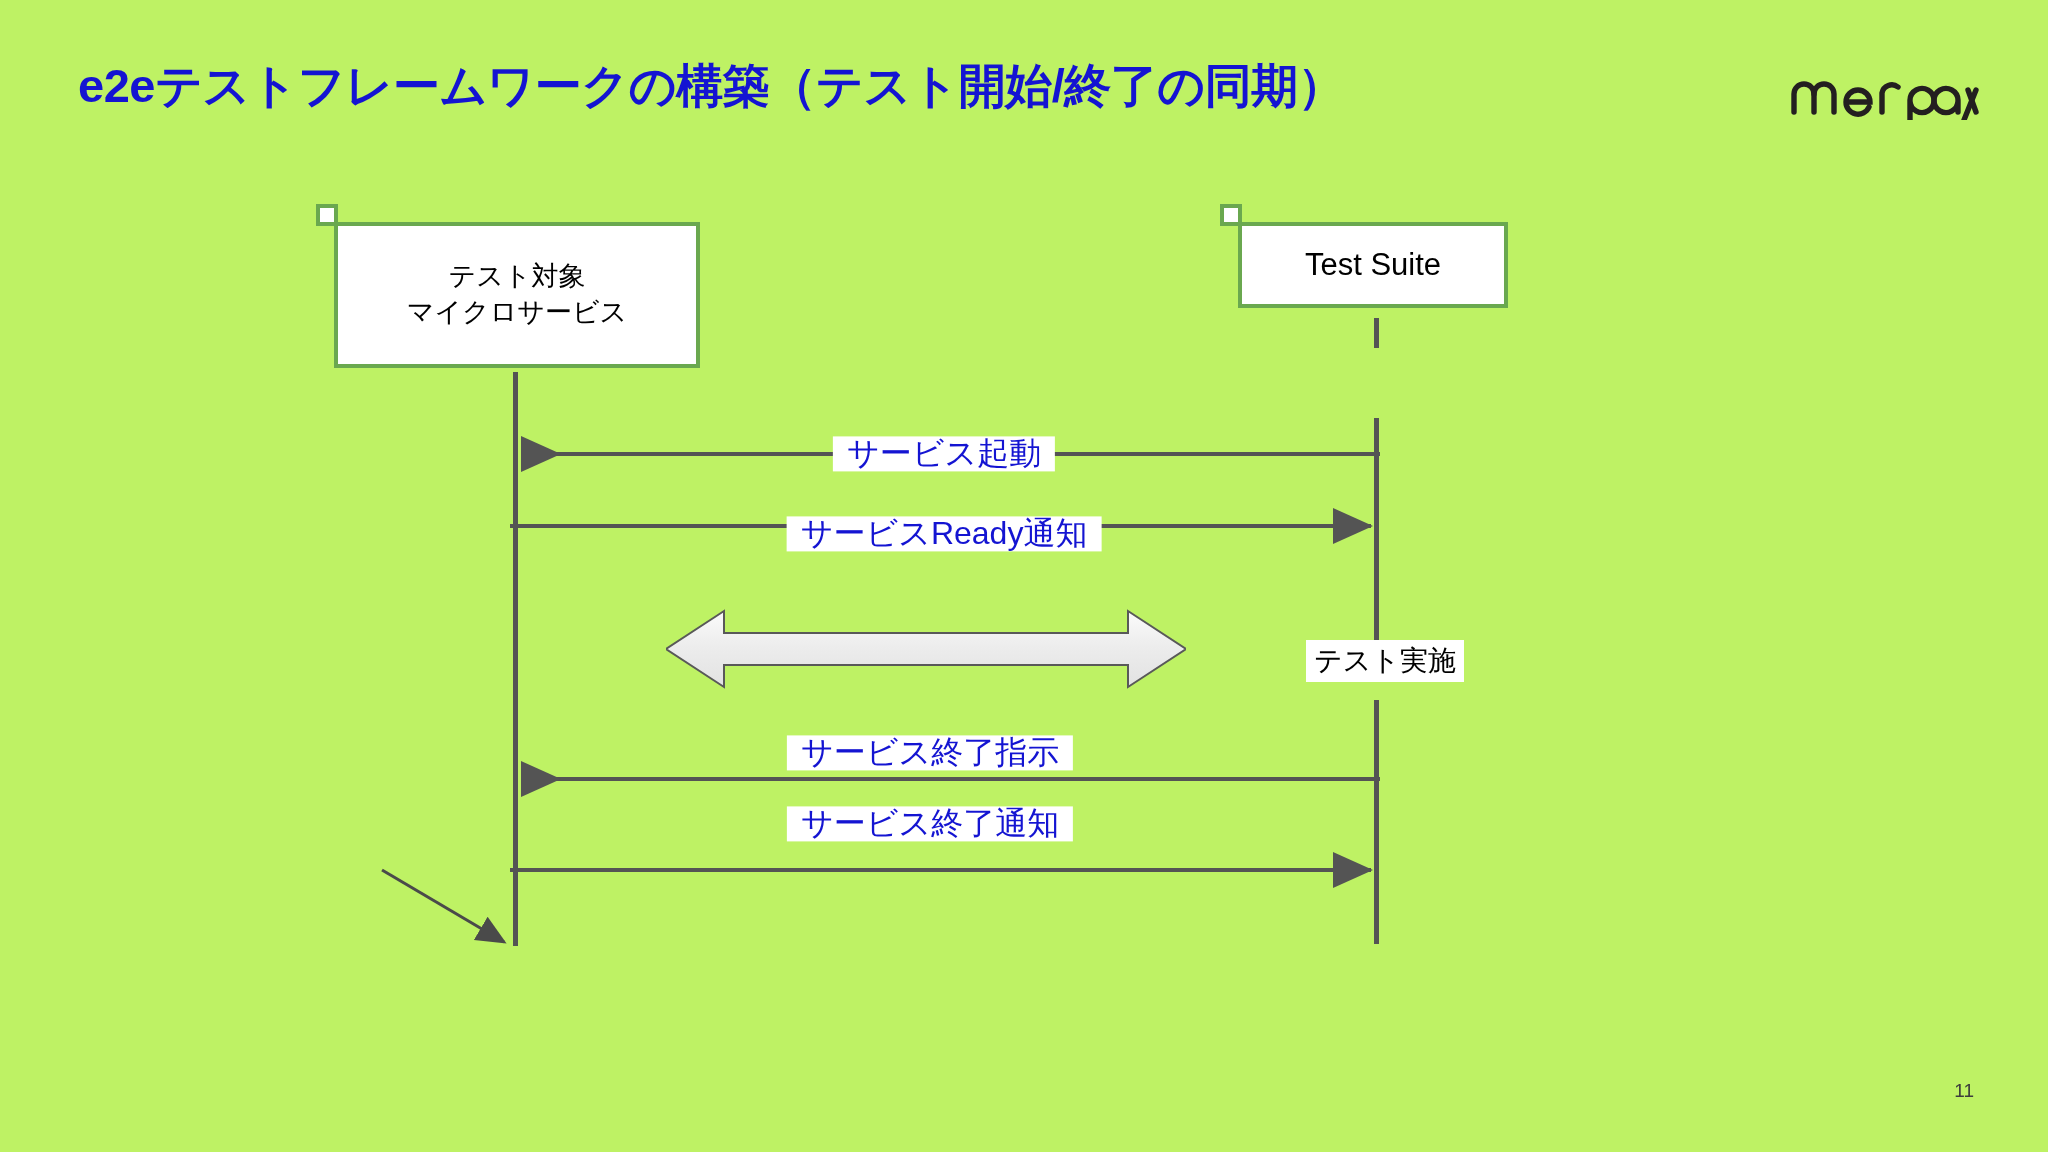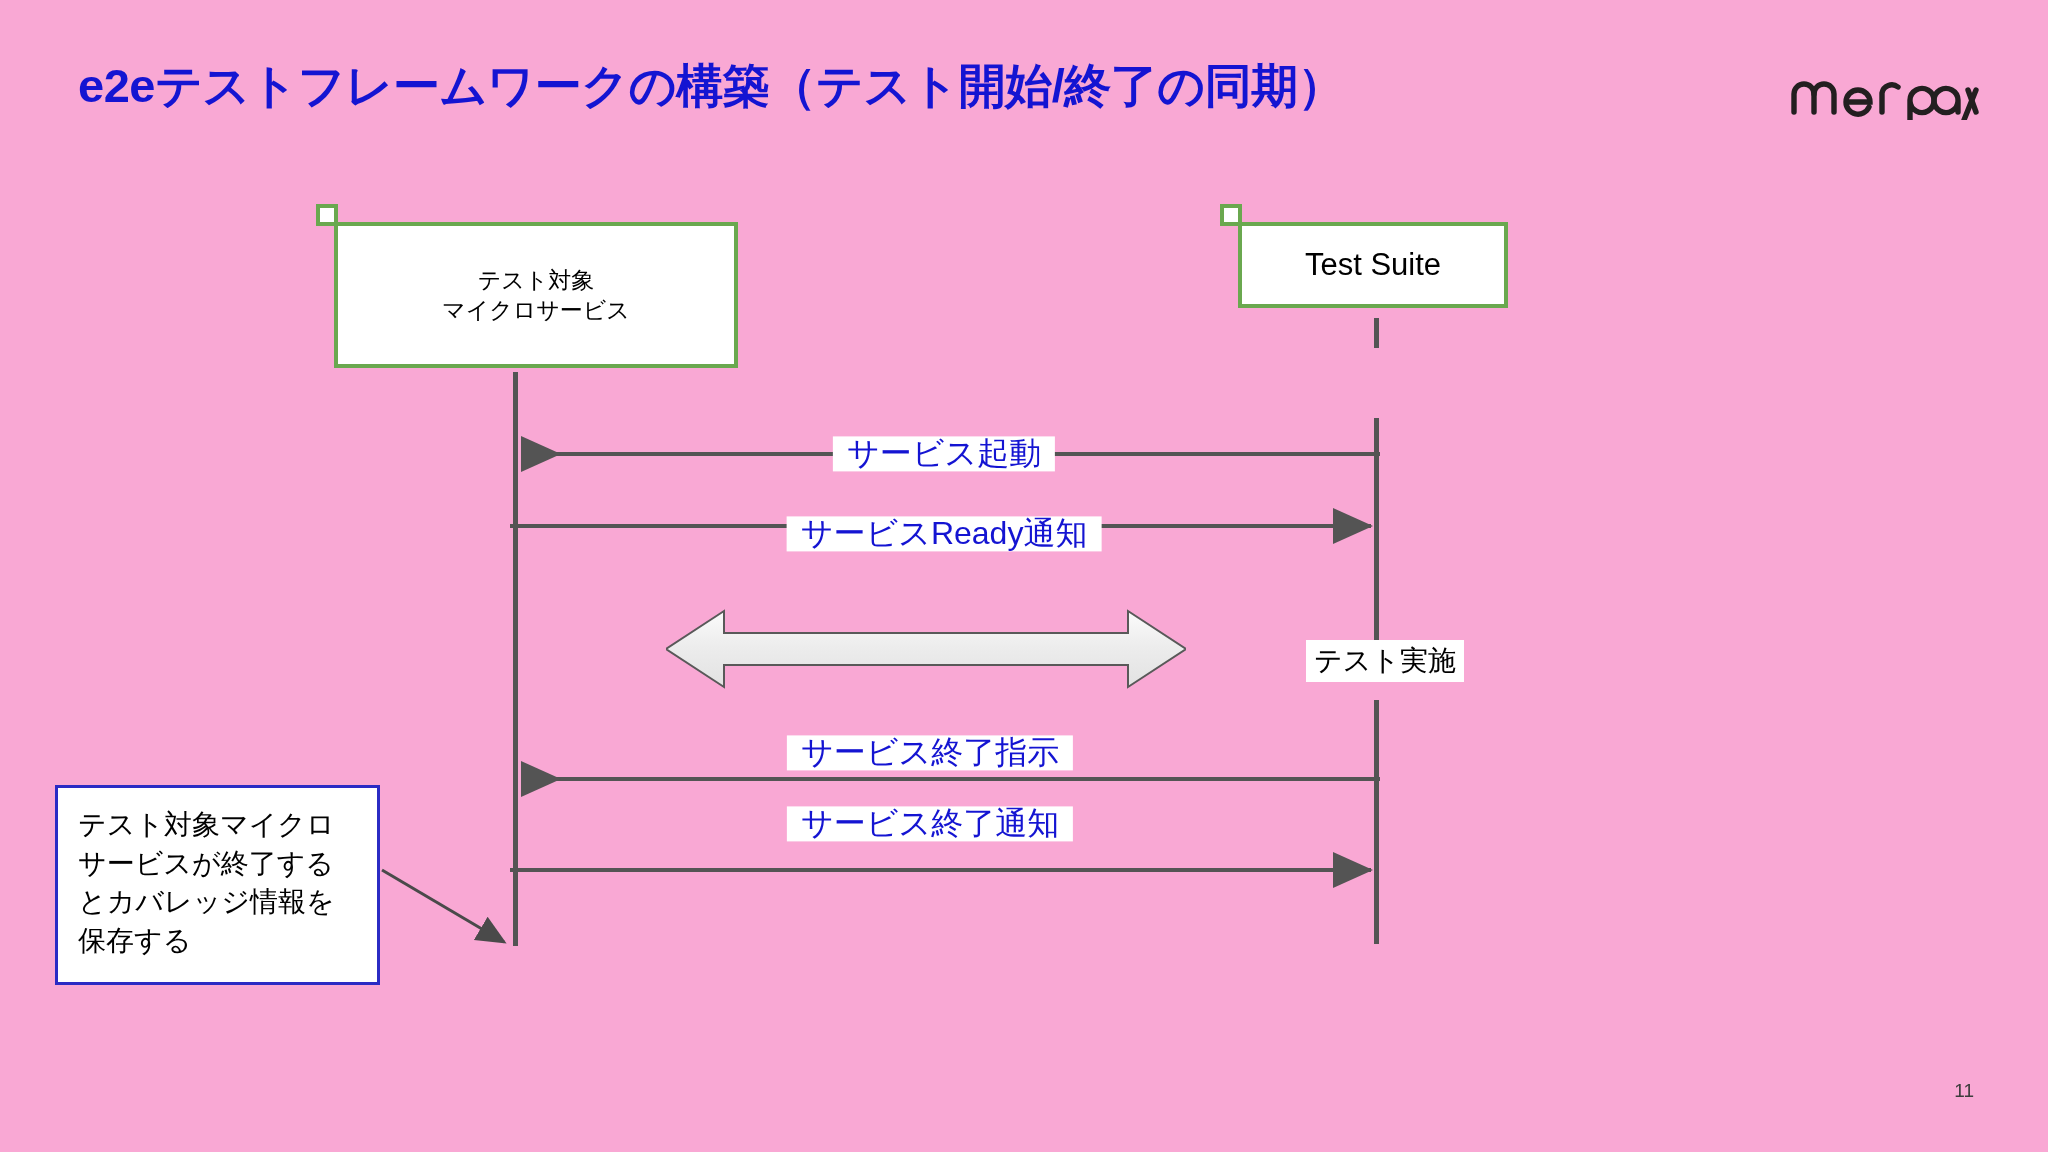--- a/index.html
+++ b/index.html
@@ -14,21 +14,21 @@
     position: relative;
     overflow: hidden;
     font-family: "Liberation Sans", "DejaVu Sans", sans-serif;
     color: #1a1a1a;
     -webkit-font-smoothing: antialiased;
   }
 
   .slide {
     position: absolute;
     inset: 0;
-    background: #f9a8d4;
+    background: #bef264;
     padding-left: 36px;
   }
 
   
   #slide-title {
     position: absolute;
     left: 78px;
     top: 58px;
     font-size: 47px;
     font-weight: bold;
@@ -66,23 +66,23 @@
     width: 22px;
     height: 22px;
     box-sizing: border-box;
     border: 4px solid #6aa84f;
     background: #ffffff;
   }
 
   #participant-sut {
     left: 334px;
     top: 222px;
-    width: 404px;
+    width: 366px;
     height: 146px;
-    font-size: 23px;
+    font-size: 27px;
   }
   #participant-sut-corner { left: 316px; top: 204px; }
 
   #participant-testsuite {
     left: 1238px;
     top: 222px;
     width: 270px;
     height: 86px;
     font-size: 31px;
     justify-content: center;
@@ -278,21 +278,20 @@
   <svg class="msg-line-svg" style="left:505px; top:856px; width:880px; height:28px;" viewBox="0 0 880 28" xmlns="http://www.w3.org/2000/svg">
     <defs>
       <marker id="arrow-right-4" markerWidth="11" markerHeight="11" refX="9.5" refY="5.5" orient="auto" markerUnits="strokeWidth">
         <path d="M0,1 L0,10 L10,5.5 z" fill="#545454"></path>
       </marker>
     </defs>
     <line x1="5" y1="14" x2="866" y2="14" stroke="#545454" stroke-width="4" marker-end="url(#arrow-right-4)"></line>
   </svg>
   <div class="msg-label" style="left:930px; top:824px;">サービス終了通知</div>
 
-  <div id="callout-note">テスト対象マイクロサービスが終了するとカバレッジ情報を保存する</div>
   <div id="callout-connector">
     <svg viewBox="0 0 160 110" xmlns="http://www.w3.org/2000/svg" aria-hidden="true">
       <defs>
         <marker id="arrow-callout" markerWidth="11" markerHeight="11" refX="9" refY="5.5" orient="auto" markerUnits="strokeWidth">
           <path d="M0,1 L0,10 L10,5.5 z" fill="#4a4a4a"></path>
         </marker>
       </defs>
       <line x1="4" y1="12" x2="126" y2="84" stroke="#4a4a4a" stroke-width="3" marker-end="url(#arrow-callout)"></line>
     </svg>
   </div>

